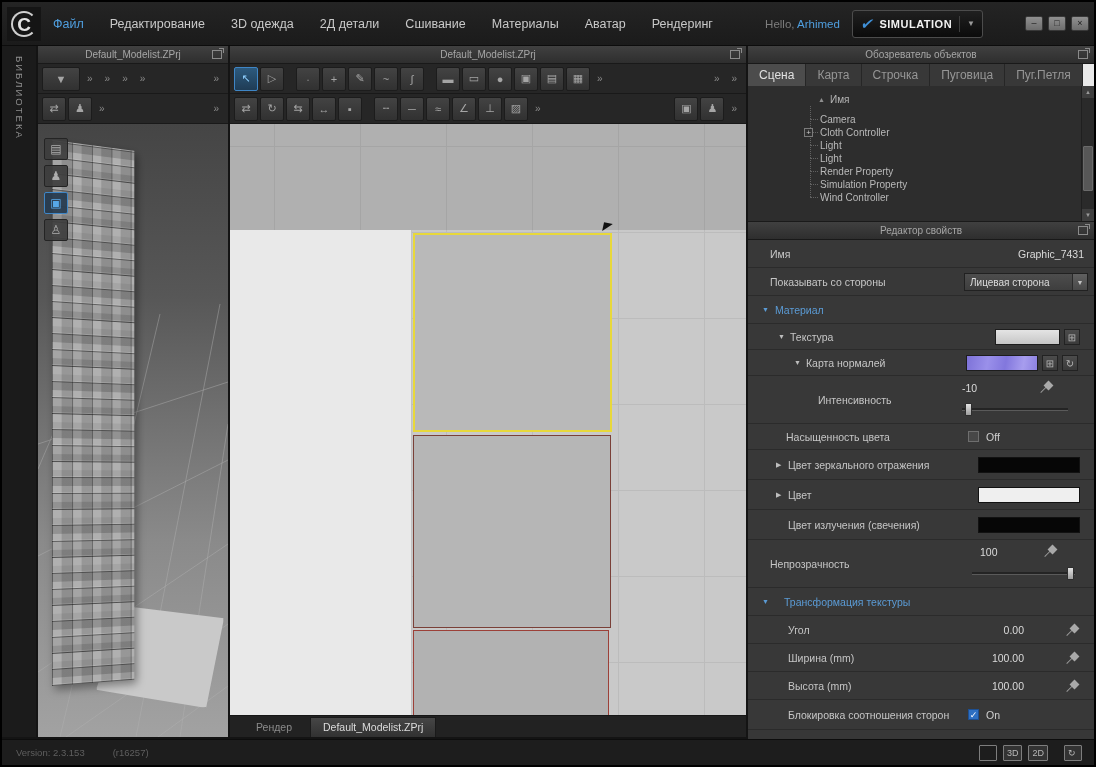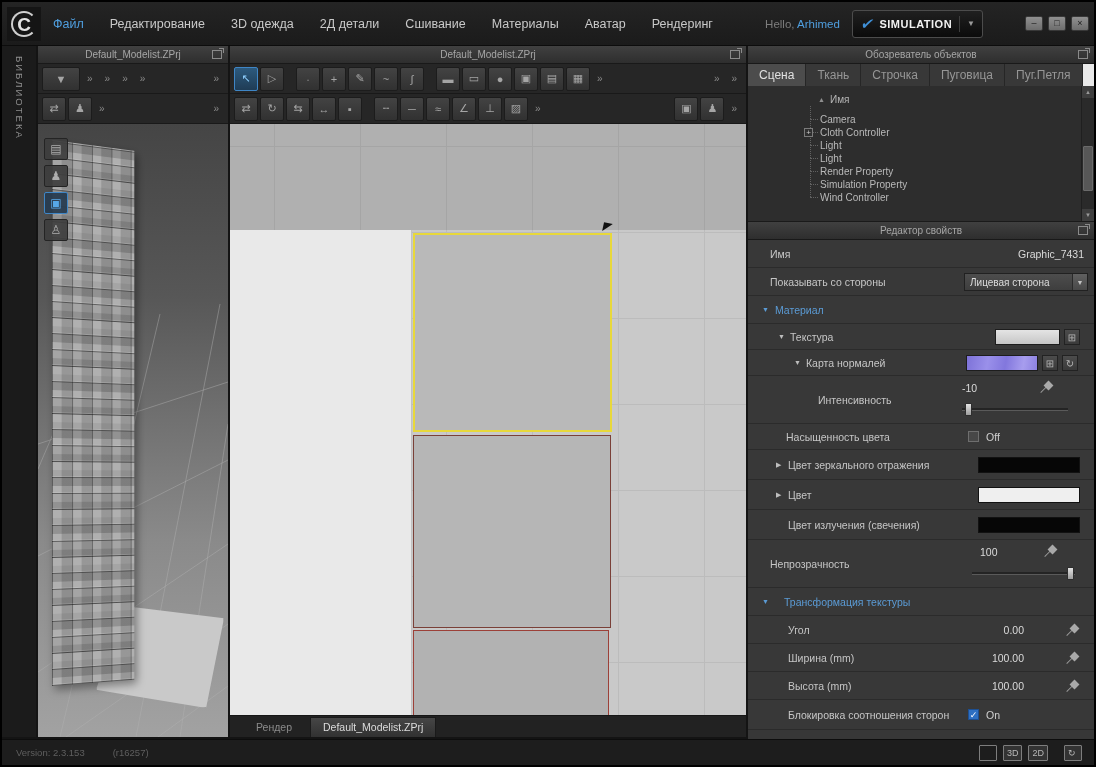--- a/index.html
+++ b/index.html
@@ -278,21 +278,21 @@
 
     <div class="ptitle">
       <span>Обозреватель объектов</span>
       <span class="popout"></span>
     </div>
 
     <div class="obtabs">
 
         <span class="obtab active">Сцена</span>
 
-        <span class="obtab">Ткань</span>
+        <span class="obtab">Карта</span>
 
         <span class="obtab">Строчка</span>
 
         <span class="obtab">Пуговица</span>
 
         <span class="obtab">Пуг.Петля</span>
       <span class="obtab-spacer"></span>
       </div>
 
     <div class="tree">

